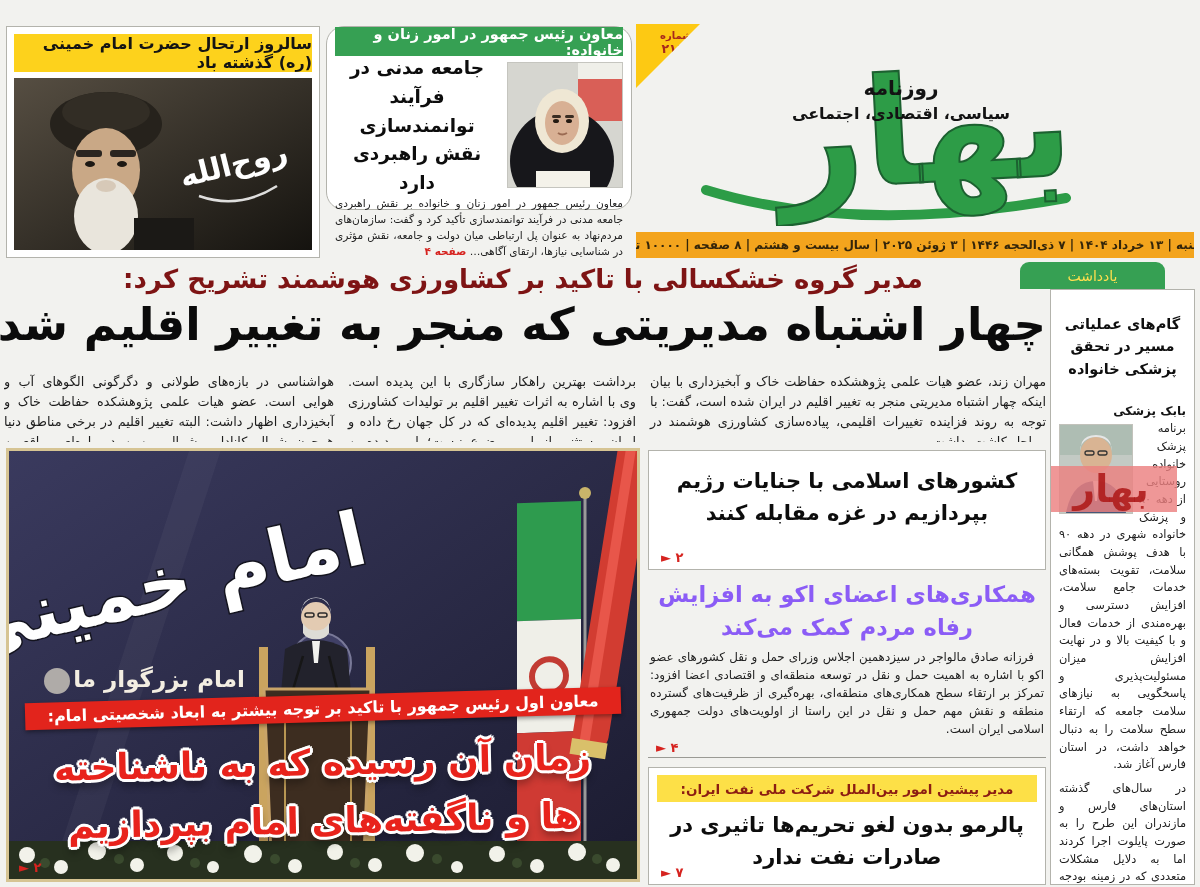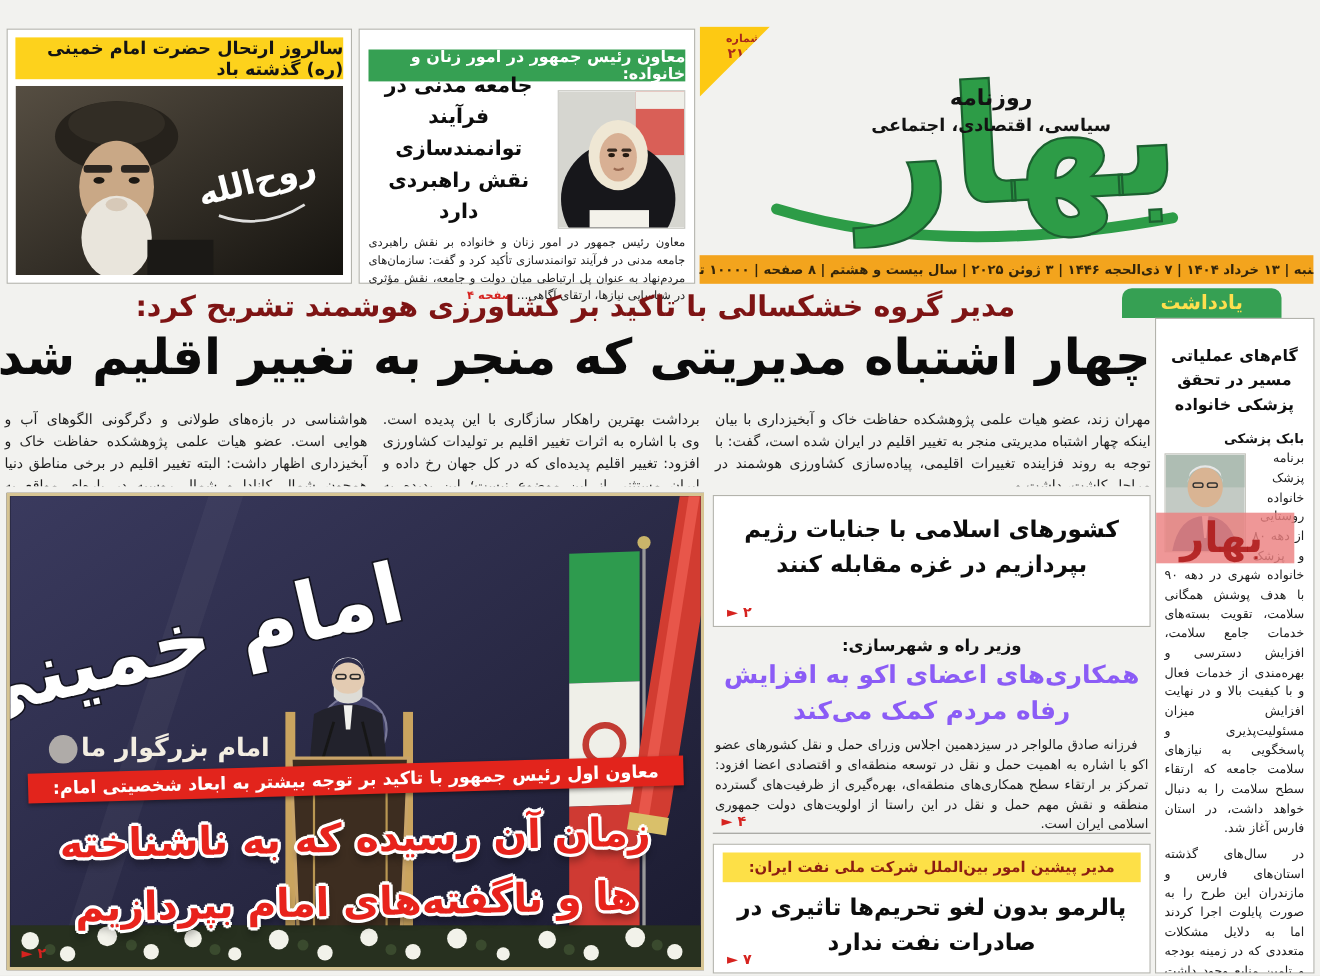--- a/index.html
+++ b/index.html
@@ -8,23 +8,23 @@
   #page { position:relative; width:1200px; height:887px; background:#f2f2ef; overflow:hidden; margin:0 auto; direction:rtl; }
 
   .box { background:#fff; border:1px solid #b3b3ac; }
 
   
   .memorial-box { position:absolute; left:6px; top:26px; width:314px; height:232px; padding:7px; }
   .memorial-banner { height:38px; background:#fdd21c; color:#141414; font-weight:bold; font-size:16px; display:flex; align-items:center; justify-content:center; }
   .memorial-photo { margin-top:6px; height:172px; overflow:hidden; }
 
   
-  .women-box { position:absolute; left:326px; top:26px; width:306px; height:232px; padding:18px 8px; }
+  .women-box { position:absolute; left:326px; top:26px; width:306px; height:184px; padding:0 8px;border-radius:18px; }
   .women-banner { height:29px; background:#36a053; color:#fff; font-weight:bold; font-size:14.5px; display:flex; align-items:center; justify-content:center; }
-  .women-mid { display:flex; gap:8px; height:128px; margin-top:6px;align-items:flex-end; }
+  .women-mid { display:flex; gap:8px; height:128px; margin-top:6px; }
   .women-photo { width:116px; height:126px; border:1px solid #c5c5bf; overflow:hidden; flex:none; }
   .women-headline { flex:1; display:flex; align-items:center; justify-content:center; text-align:center; font-weight:bold; font-size:18.5px; line-height:1.55; color:#0d0d0d; }
   .women-body { margin-top:5px; font-size:10.6px; line-height:1.52; text-align:justify; color:#222; }
   .ref-inline { color:#d6231f; font-weight:bold; font-size:10.5px; white-space:nowrap; }
 
   
   .masthead { position:absolute; left:636px; top:14px; width:558px; height:246px; }
   .issue-triangle { position:absolute; left:0; top:10px; width:64px; height:64px; background:#fdc913; clip-path:polygon(0 0,100% 0,0 100%); padding:6px 8px 0 0; color:#a8281c; font-weight:bold; text-align:right; z-index:3; }
   .issue-label { font-size:10px; }
   .issue-number { font-size:12.5px; }
@@ -61,25 +61,25 @@
   .art-ref { position:absolute; left:12px; bottom:4px; }
   .art2 { position:relative; margin-top:8px; height:180px; padding:0 2px 16px; border-bottom:1px solid #9a9a94; }
   .art2-kicker { text-align:center; font-weight:bold; font-size:15px; color:#101010; }
   .art2-headline { text-align:center; font-weight:bold; font-size:22.5px; line-height:1.45; color:#8b5cf6; margin-top:2px; }
   .art2-body { margin-top:6px; font-size:11.9px; line-height:1.5; text-align:justify; color:#222; }
   .art2-body p { text-indent:10px; }
   .art2-ref { position:absolute; left:8px; bottom:2px; }
   .art3 { height:118px; margin-top:9px; }
 
   
-  .note-banner { position:absolute; left:1020px; top:262px; width:145px; height:27px; background:#36a053; color:#ffdf4e; font-weight:bold; font-size:18px; display:flex; align-items:center; justify-content:center; border-radius:9px 9px 0 0; }
+  .note-banner { position:absolute; left:1020px; top:262px; width:145px; height:27px; background:#36a053; color:#ffdf4e; font-weight:normal; font-size:14px; display:flex; align-items:center; justify-content:center; border-radius:9px 9px 0 0; }
   .note-box { position:absolute; left:1050px; top:289px; width:145px; height:596px; padding:23px 8px; overflow:hidden; }
   .note-headline { text-align:center; font-weight:bold; font-size:14.5px; line-height:1.55; color:#0f0f0f; }
   .note-photo { float:left; width:74px; height:90px; border:1px solid #c2c2bb; margin:4px 6px 4px 0; overflow:hidden; }
-  .note-author { font-weight:bold; font-size:12px; color:#151515; margin:12px 0 2px; }
+  .note-author { font-weight:bold; font-size:12px; color:#151515; margin:24px 0 2px; }
   .note-box p { font-size:11.4px; line-height:1.55; text-align:justify; color:#202020; margin-bottom:6px; }
   .note-watermark { position:absolute; left:-6px; top:176px; width:132px; height:46px; background:rgba(236,128,128,.82); display:flex; align-items:center; justify-content:center; z-index:5; overflow:hidden; }
   .note-watermark span { color:rgba(175,28,28,.9); font-weight:bold; font-size:38px; line-height:1; }
 </style>
 </head>
 <body>
 
 <div id="page">
 
   <div class="box memorial-box">
@@ -244,21 +244,20 @@
   </div>
 
   <div class="articles-col">
 
     <div class="article-box art1">
       <div class="art-headline">کشورهای اسلامی با جنایات رژیم بپردازیم در غزه مقابله کنند</div>
       <div class="art-ref page-ref">► ۲</div>
     </div>
 
     <div class="art2">
-      <div class="art2-kicker">وزیر راه و شهرسازی:</div>
       <div class="art2-headline">همکاری‌های اعضای اکو به افزایش رفاه مردم کمک می‌کند</div>
       <div class="art2-body">
         <p>فرزانه صادق مالواجر در سیزدهمین اجلاس وزرای حمل و نقل کشورهای عضو اکو با اشاره به اهمیت حمل و نقل در توسعه منطقه‌ای و اقتصادی اعضا افزود: تمرکز بر ارتقاء سطح همکاری‌های منطقه‌ای، بهره‌گیری از ظرفیت‌های گسترده منطقه و نقش مهم حمل و نقل در این راستا از اولویت‌های دولت جمهوری اسلامی ایران است.</p>
       </div>
       <div class="art2-ref page-ref">► ۴</div>
     </div>
 
     <div class="article-box art3">
       <div class="banner-yellow">مدیر پیشین امور بین‌الملل شرکت ملی نفت ایران:</div>
       <div class="art-headline">پالرمو بدون لغو تحریم‌ها تاثیری در صادرات نفت ندارد</div>

